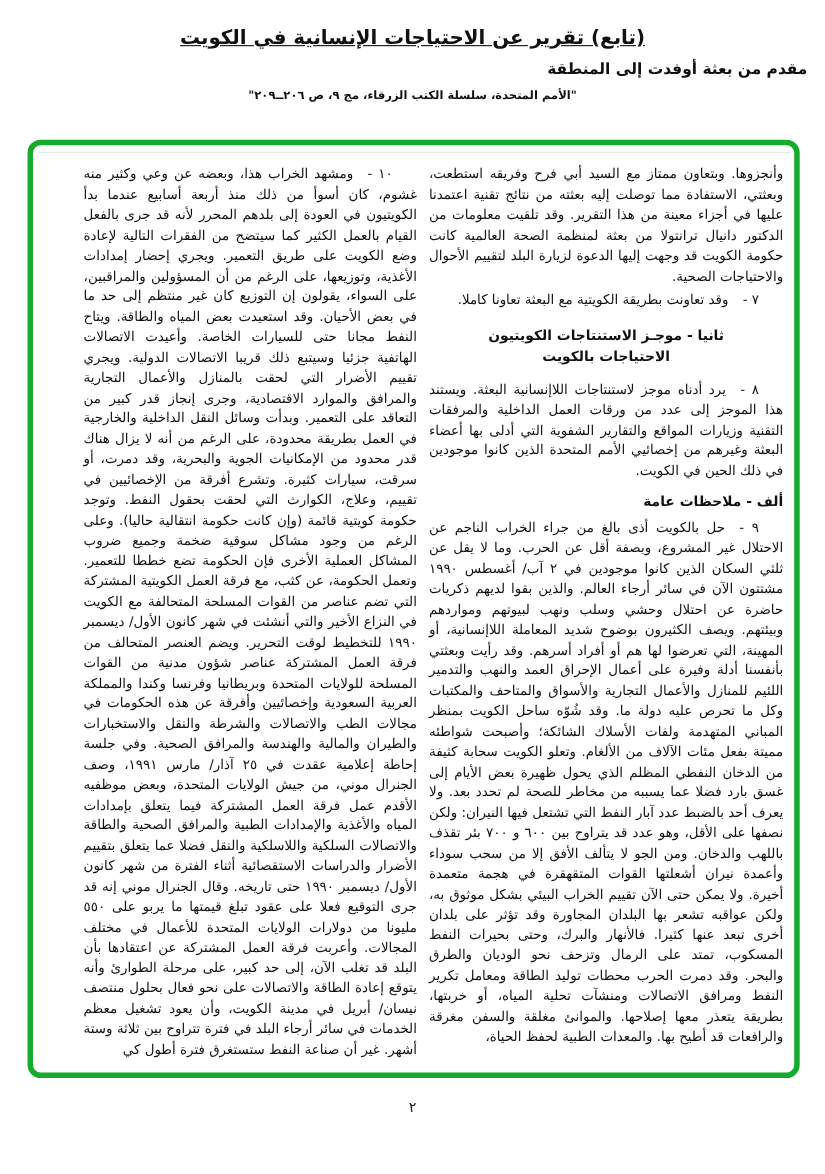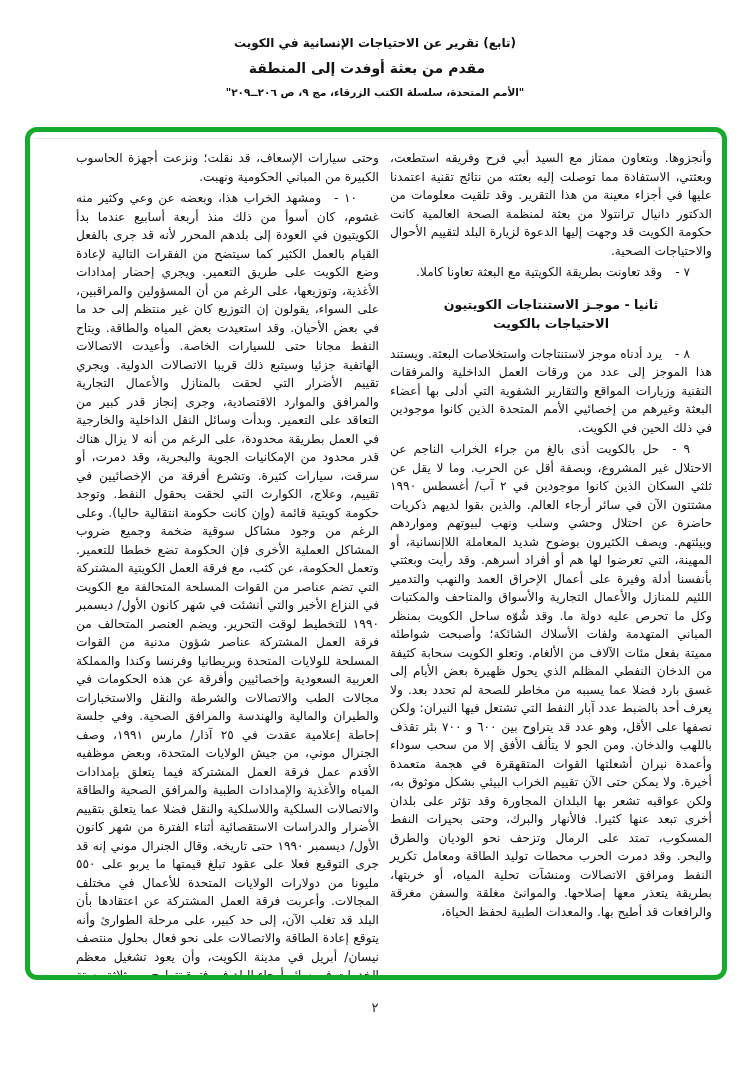--- a/index.html
+++ b/index.html
@@ -17,26 +17,28 @@
   }
   .doc-header {
     position: absolute;
     top: 20px;
     left: 0;
     right: 0;
     text-align: center;
     font-weight: bold;
   }
   .doc-header .t1 {
-    font-size: 12px;
-    margin: 16px 0 10px 0;
+    font-size: 18px;
+    margin: 4px 0 10px 0;
+    text-decoration: underline;
   }
   .doc-header .t2 {
     font-size: 14px;
     margin: 0 16px 10px 0;
+    text-align: right;
   }
   .doc-header .t3 {
     font-size: 10.5px;
     margin: 0;
   }
   .green-frame {
     position: absolute;
     left: 25px;
     top: 127px;
     width: 702px;
@@ -114,25 +116,25 @@
   <div class="frame-inner-line"></div>
   <div class="cols">
 
     <div class="col col-right">
       <p>وأنجزوها. وبتعاون ممتاز مع السيد أبي فرح وفريقه استطعت، وبعثتي، الاستفادة مما توصلت إليه بعثته من نتائج تقنية اعتمدنا عليها في أجزاء معينة من هذا التقرير. وقد تلقيت معلومات من الدكتور دانيال ترانتولا من بعثة لمنظمة الصحة العالمية كانت حكومة الكويت قد وجهت إليها الدعوة لزيارة البلد لتقييم الأحوال والاحتياجات الصحية.</p>
       <p class="numbered"><span class="pnum">٧ -</span><span>وقد تعاونت بطريقة الكويتية مع البعثة تعاونا كاملا.</span></p>
       <p class="heading-center">
         <span>ثانيا - موجـز الاستنتاجات الكويتيون</span><br>
         <span>الاحتياجات بالكويت</span>
       </p>
-      <p class="numbered"><span class="pnum">٨ -</span><span>يرد أدناه موجز لاستنتاجات واستخلاصات البعثة. ويستند هذا الموجز إلى عدد من ورقات العمل الداخلية والمرفقات التقنية وزيارات المواقع والتقارير الشفوية التي أدلى بها أعضاء البعثة وغيرهم من إخصائيي الأمم المتحدة الذين كانوا موجودين في ذلك الحين في الكويت.</span></p>
+      <p class="numbered"><span class="pnum">٨ -</span><span>يرد أدناه موجز لاستنتاجات اللاإنسانية البعثة. ويستند هذا الموجز إلى عدد من ورقات العمل الداخلية والمرفقات التقنية وزيارات المواقع والتقارير الشفوية التي أدلى بها أعضاء البعثة وغيرهم من إخصائيي الأمم المتحدة الذين كانوا موجودين في ذلك الحين في الكويت.</span></p>
+      <p class="heading-right">ألف - ملاحظات عامة</p>
       <p class="numbered"><span class="pnum">٩ -</span><span>حل بالكويت أذى بالغ من جراء الخراب الناجم عن الاحتلال غير المشروع، وبصفة أقل عن الحرب. وما لا يقل عن ثلثي السكان الذين كانوا موجودين في ٢ آب/ أغسطس ١٩٩٠ مشتتون الآن في سائر أرجاء العالم. والذين بقوا لديهم ذكريات حاضرة عن احتلال وحشي وسلب ونهب لبيوتهم ومواردهم وبيئتهم. ويصف الكثيرون بوضوح شديد المعاملة اللاإنسانية، أو المهينة، التي تعرضوا لها هم أو أفراد أسرهم. وقد رأيت وبعثتي بأنفسنا أدلة وفيرة على أعمال الإحراق العمد والنهب والتدمير اللئيم للمنازل والأعمال التجارية والأسواق والمتاحف والمكتبات وكل ما تحرص عليه دولة ما. وقد شُوّه ساحل الكويت بمنظر المباني المتهدمة ولفات الأسلاك الشائكة؛ وأصبحت شواطئه مميتة بفعل مئات الآلاف من الألغام. وتعلو الكويت سحابة كثيفة من الدخان النفطي المظلم الذي يحول ظهيرة بعض الأيام إلى غسق بارد فضلا عما يسببه من مخاطر للصحة لم تحدد بعد. ولا يعرف أحد بالضبط عدد آبار النفط التي تشتعل فيها النيران: ولكن نصفها على الأقل، وهو عدد قد يتراوح بين ٦٠٠ و ٧٠٠ بئر تقذف باللهب والدخان. ومن الجو لا يتألف الأفق إلا من سحب سوداء وأعمدة نيران أشعلتها القوات المتقهقرة في هجمة متعمدة أخيرة. ولا يمكن حتى الآن تقييم الخراب البيئي بشكل موثوق به، ولكن عواقبه تشعر بها البلدان المجاورة وقد تؤثر على بلدان أخرى تبعد عنها كثيرا. فالأنهار والبرك، وحتى بحيرات النفط المسكوب، تمتد على الرمال وتزحف نحو الوديان والطرق والبحر. وقد دمرت الحرب محطات توليد الطاقة ومعامل تكرير النفط ومرافق الاتصالات ومنشآت تحلية المياه، أو خربتها، بطريقة يتعذر معها إصلاحها. والموانئ مغلقة والسفن مغرقة والرافعات قد أطيح بها. والمعدات الطبية لحفظ الحياة،</span></p>
     </div>
 
     <div class="col col-left">
-      <p>وحتى سيارات الإسعاف، قد نقلت؛ ونزعت أجهزة الحاسوب الكبيرة من المباني الحكومية ونهبت.</p>
       <p class="numbered"><span class="pnum">١٠ -</span><span>ومشهد الخراب هذا، وبعضه عن وعي وكثير منه غشوم، كان أسوأ من ذلك منذ أربعة أسابيع عندما بدأ الكويتيون في العودة إلى بلدهم المحرر لأنه قد جرى بالفعل القيام بالعمل الكثير كما سيتضح من الفقرات التالية لإعادة وضع الكويت على طريق التعمير. ويجري إحضار إمدادات الأغذية، وتوزيعها، على الرغم من أن المسؤولين والمراقبين، على السواء، يقولون إن التوزيع كان غير منتظم إلى حد ما في بعض الأحيان. وقد استعيدت بعض المياه والطاقة. ويتاح النفط مجانا حتى للسيارات الخاصة. وأعيدت الاتصالات الهاتفية جزئيا وسيتبع ذلك قريبا الاتصالات الدولية. ويجري تقييم الأضرار التي لحقت بالمنازل والأعمال التجارية والمرافق والموارد الاقتصادية، وجرى إنجاز قدر كبير من التعاقد على التعمير. وبدأت وسائل النقل الداخلية والخارجية في العمل بطريقة محدودة، على الرغم من أنه لا يزال هناك قدر محدود من الإمكانيات الجوية والبحرية، وقد دمرت، أو سرقت، سيارات كثيرة. وتشرع أفرقة من الإخصائيين في تقييم، وعلاج، الكوارث التي لحقت بحقول النفط. وتوجد حكومة كويتية قائمة (وإن كانت حكومة انتقالية حاليا). وعلى الرغم من وجود مشاكل سوقية ضخمة وجميع ضروب المشاكل العملية الأخرى فإن الحكومة تضع خططا للتعمير. وتعمل الحكومة، عن كثب، مع فرقة العمل الكويتية المشتركة التي تضم عناصر من القوات المسلحة المتحالفة مع الكويت في النزاع الأخير والتي أنشئت في شهر كانون الأول/ ديسمبر ١٩٩٠ للتخطيط لوقت التحرير. ويضم العنصر المتحالف من فرقة العمل المشتركة عناصر شؤون مدنية من القوات المسلحة للولايات المتحدة وبريطانيا وفرنسا وكندا والمملكة العربية السعودية وإخصائيين وأفرقة عن هذه الحكومات في مجالات الطب والاتصالات والشرطة والنقل والاستخبارات والطيران والمالية والهندسة والمرافق الصحية. وفي جلسة إحاطة إعلامية عقدت في ٢٥ آذار/ مارس ١٩٩١، وصف الجنرال موني، من جيش الولايات المتحدة، وبعض موظفيه الأقدم عمل فرقة العمل المشتركة فيما يتعلق بإمدادات المياه والأغذية والإمدادات الطبية والمرافق الصحية والطاقة والاتصالات السلكية واللاسلكية والنقل فضلا عما يتعلق بتقييم الأضرار والدراسات الاستقصائية أثناء الفترة من شهر كانون الأول/ ديسمبر ١٩٩٠ حتى تاريخه. وقال الجنرال موني إنه قد جرى التوقيع فعلا على عقود تبلغ قيمتها ما يربو على ٥٥٠ مليونا من دولارات الولايات المتحدة للأعمال في مختلف المجالات. وأعربت فرقة العمل المشتركة عن اعتقادها بأن البلد قد تغلب الآن، إلى حد كبير، على مرحلة الطوارئ وأنه يتوقع إعادة الطاقة والاتصالات على نحو فعال بحلول منتصف نيسان/ أبريل في مدينة الكويت، وأن يعود تشغيل معظم الخدمات في سائر أرجاء البلد في فترة تتراوح بين ثلاثة وستة أشهر. غير أن صناعة النفط ستستغرق فترة أطول كي</span></p>
     </div>
 
   </div>
 </div>
 
 <div class="page-footer">٢</div>
 
 </body></html>

